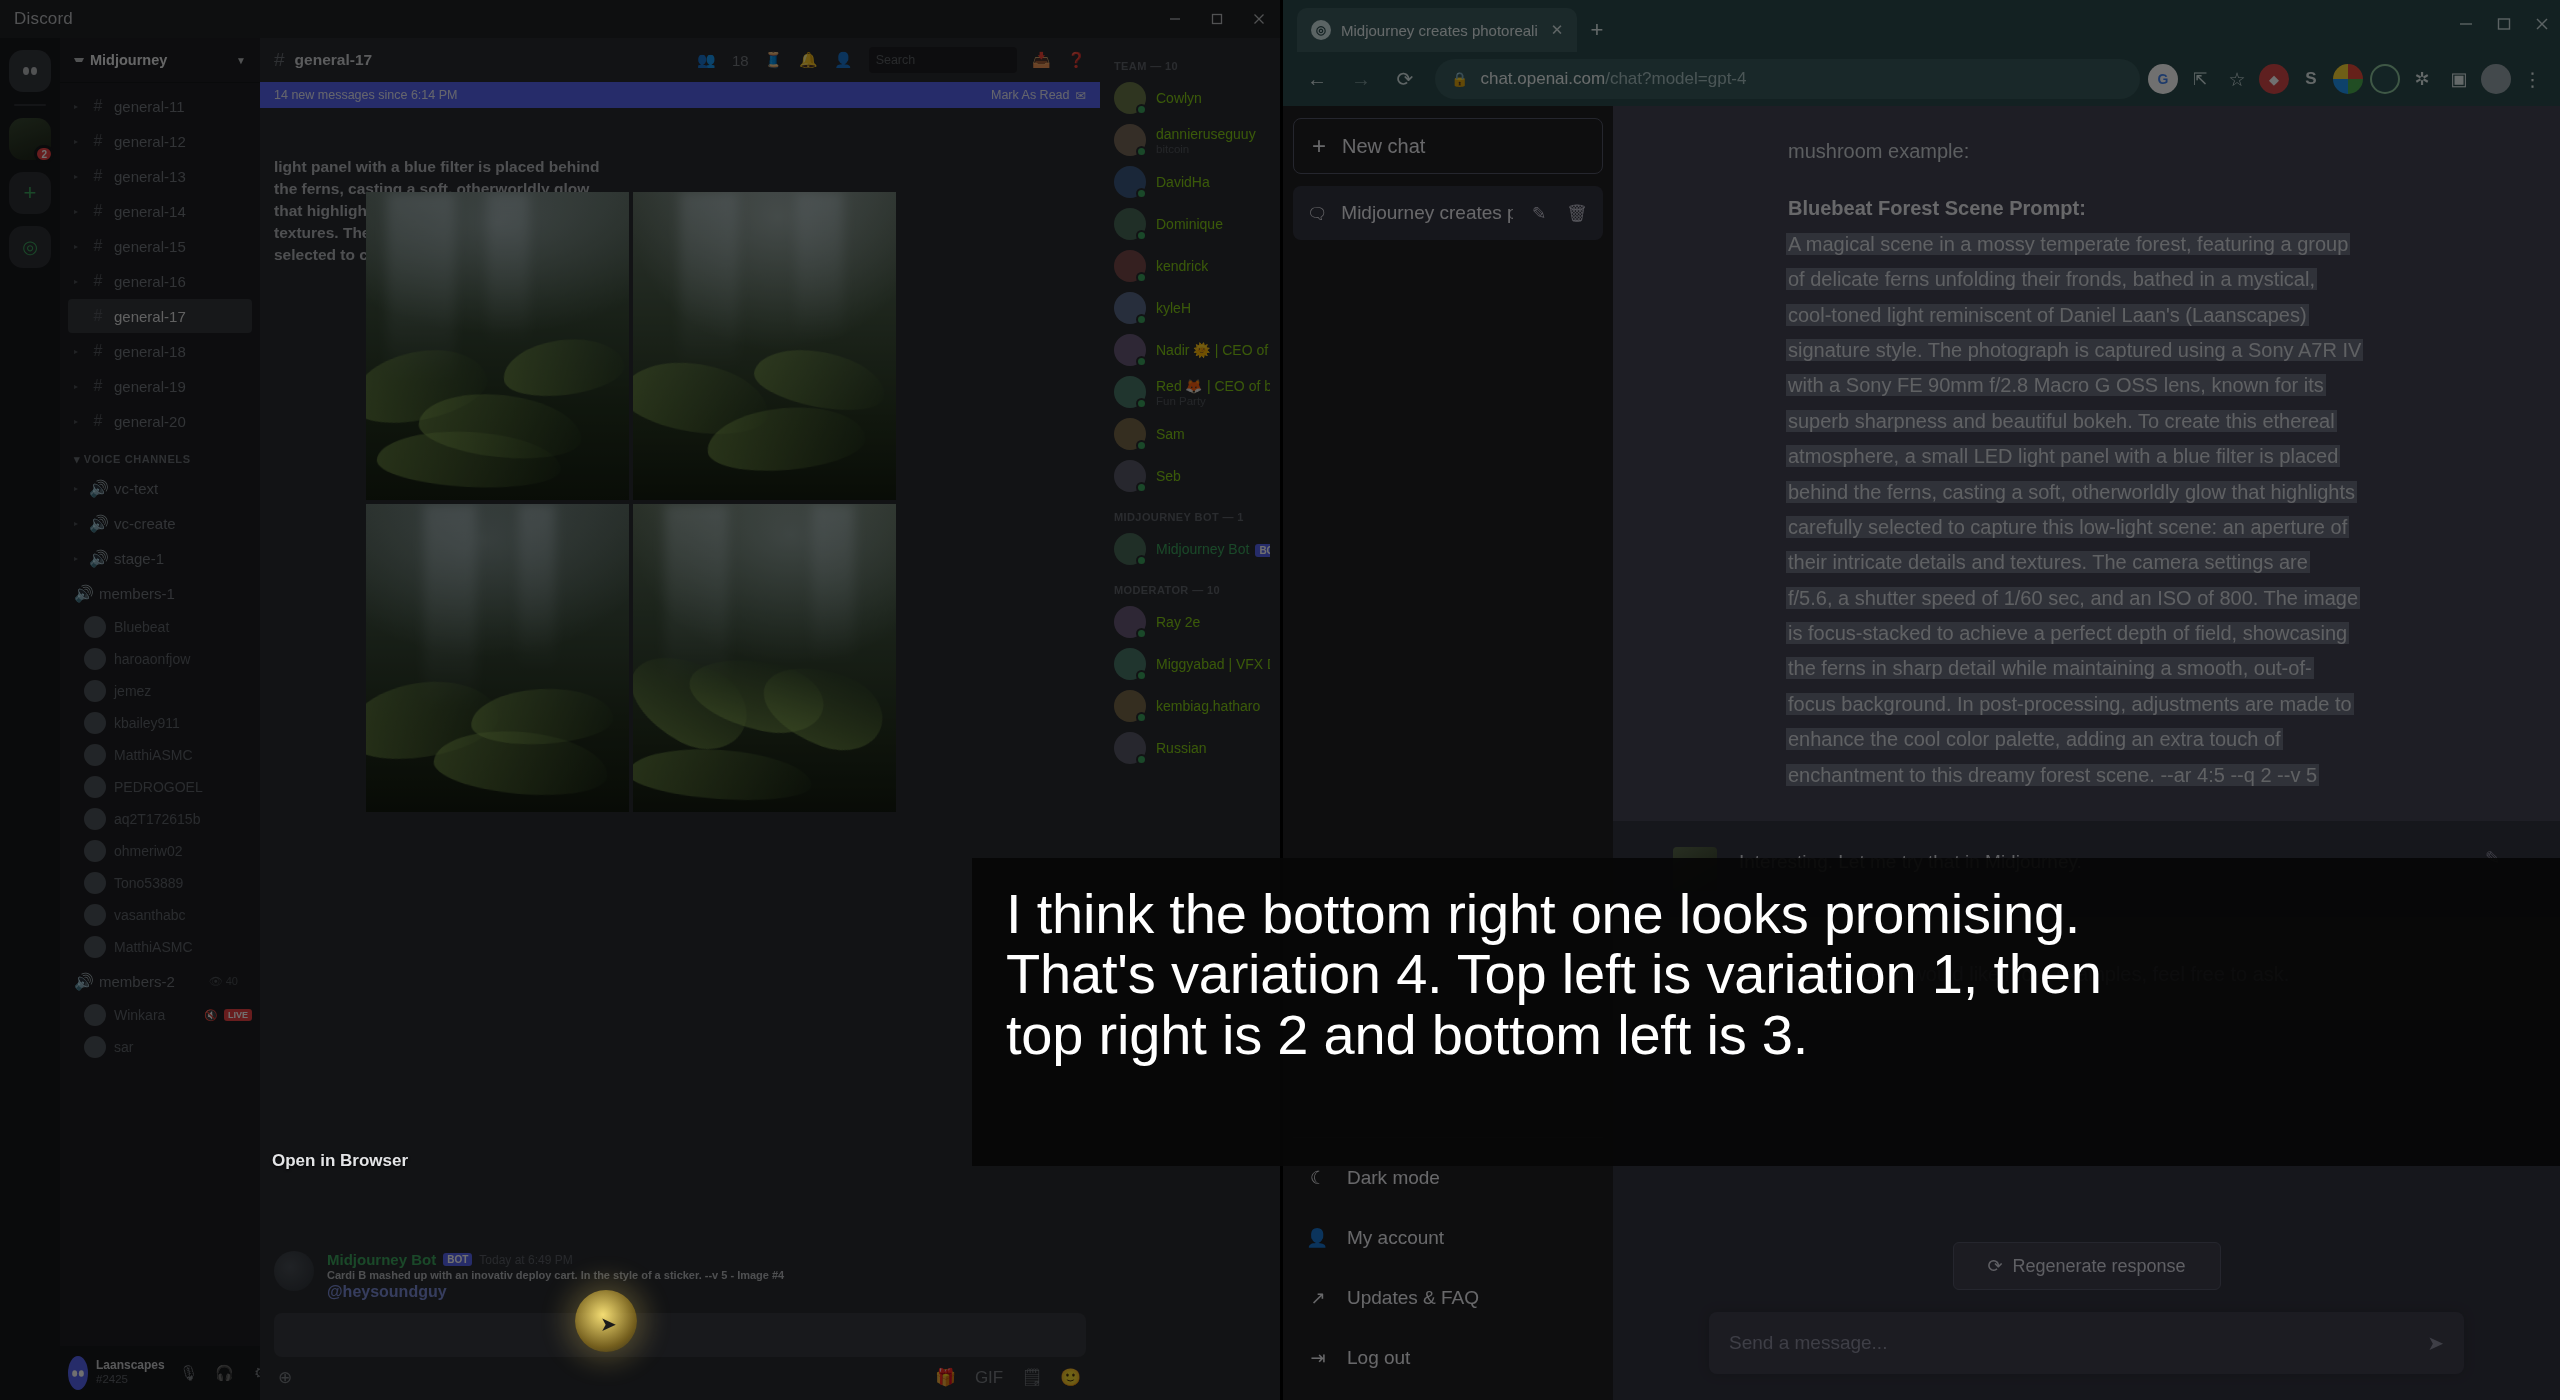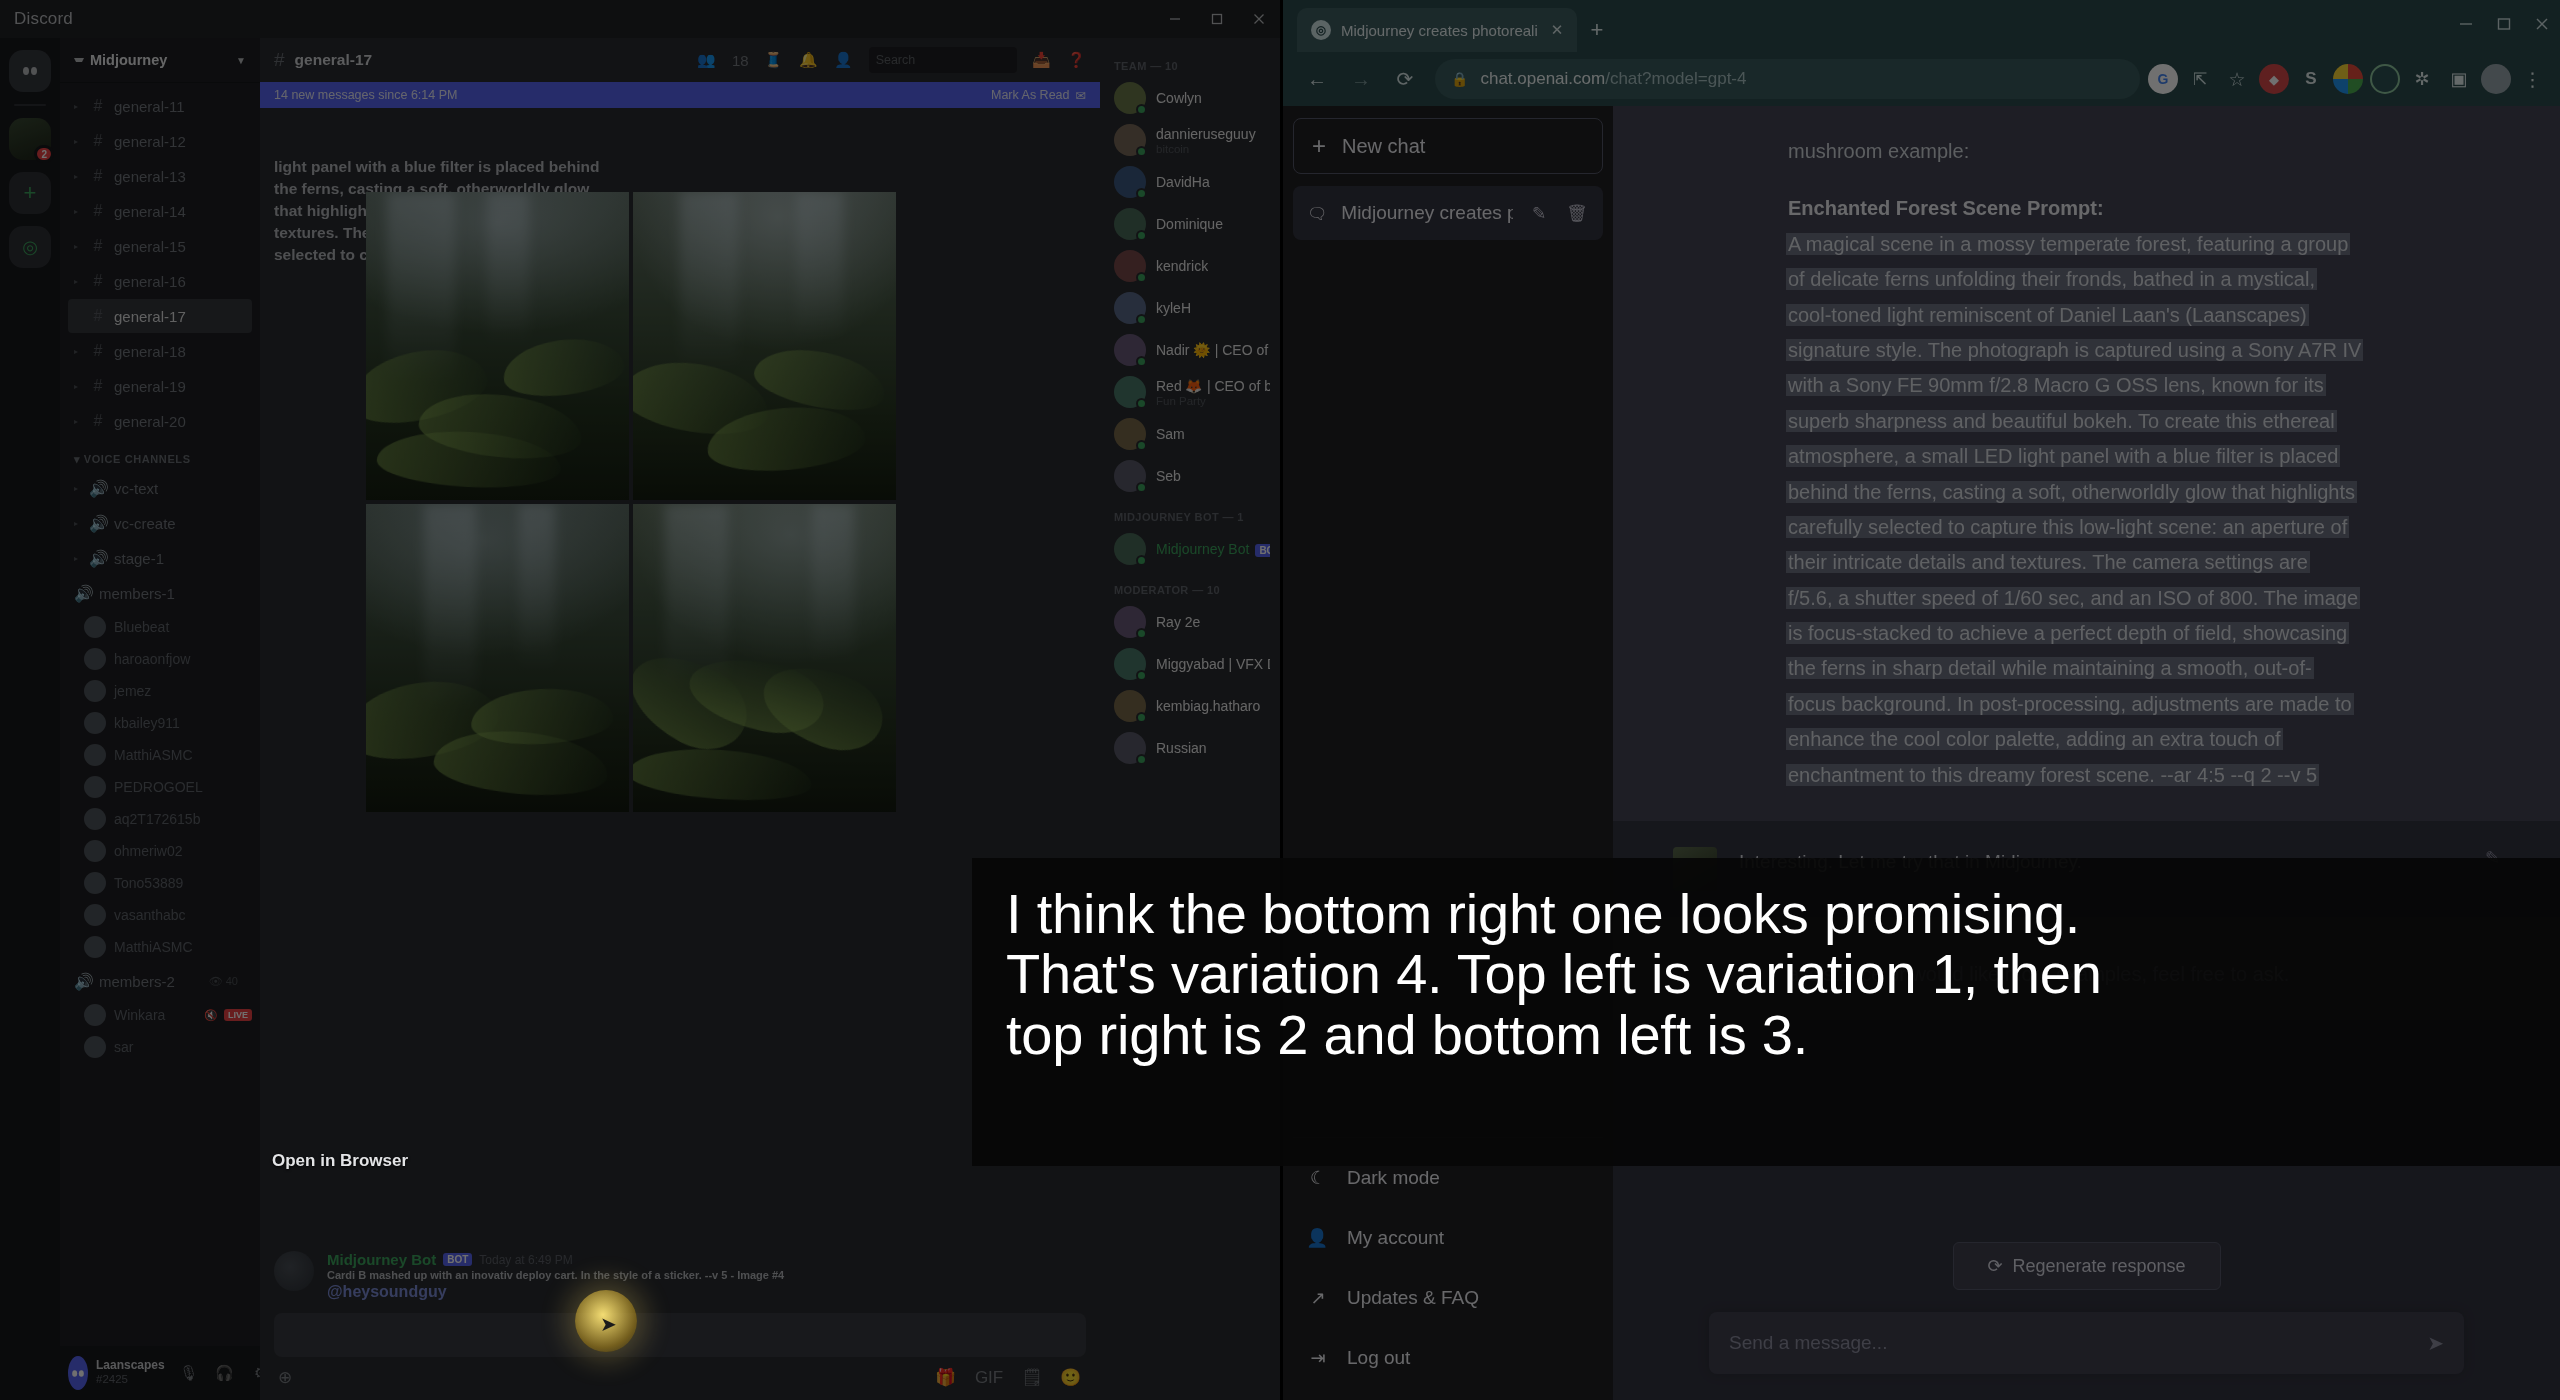--- a/index.html
+++ b/index.html
@@ -116,21 +116,21 @@
   .dc-compose { display:flex; align-items:center; gap:18px; padding:10px 4px 0 4px; color:#7b7f85; font-size:17px;}
   .dc-compose .spacer{flex:1;}
 
   .dc-members { width:180px; background:#2b2d31; padding-top:8px; overflow:hidden; }
   .mb-cat { font-size:11px; color:#60646b; font-weight:bold; letter-spacing:.4px; padding:14px 10px 5px 14px; text-transform:uppercase;}
   .mb-row { display:flex; align-items:center; gap:10px; padding:3px 10px 3px 14px; height:42px; }
   .mb-av { width:32px; height:32px; border-radius:50%; flex:0 0 auto; position:relative;}
   .mb-dot { position:absolute; right:-1px; bottom:-1px; width:11px; height:11px; border-radius:50%;
     background:#3ba55d; border:2.5px solid #2b2d31; }
   .mb-txt { overflow:hidden; }
-  .mb-name { font-size:14px; color:#e5e5e5; white-space:nowrap; }
+  .mb-name { font-size:14px; color:#84cc16; white-space:nowrap; }
   .mb-name.bot { color:#3ba55d; }
   .mb-sub { font-size:11.5px; color:#53575d; white-space:nowrap; }
 
   
   .open-in-browser {
     position:absolute; left:272px; top:1151px; font-size:17px; color:#e3e4e6; font-weight:600;
     text-shadow:0 1px 3px #000; z-index:40;
   }
   .spot-cursor {
     position:absolute; left:575px; top:1290px; width:62px; height:62px; border-radius:50%;
@@ -719,21 +719,21 @@
               <span class="cg-mi-icon">⇥</span>
               <span>Log out</span>
             </div>
           </div>
       </div>
 
       <div class="cg-main">
         <div class="cg-msg assistant">
           <div class="cg-line">mushroom example:</div>
           <div style="height:22px"></div>
-          <div class="cg-strong">Enchanted Forest Scene Prompt:</div>
+          <div class="cg-strong">Bluebeat Forest Scene Prompt:</div>
           <div id="promptbody">
               <div><span class="cg-line sel">A magical scene in a mossy temperate forest, featuring a group</span></div>
               <div><span class="cg-line sel">of delicate ferns unfolding their fronds, bathed in a mystical,</span></div>
               <div><span class="cg-line sel">cool-toned light reminiscent of Daniel Laan's (Laanscapes)</span></div>
               <div><span class="cg-line sel">signature style. The photograph is captured using a Sony A7R IV</span></div>
               <div><span class="cg-line sel">with a Sony FE 90mm f/2.8 Macro G OSS lens, known for its</span></div>
               <div><span class="cg-line sel">superb sharpness and beautiful bokeh. To create this ethereal</span></div>
               <div><span class="cg-line sel">atmosphere, a small LED light panel with a blue filter is placed</span></div>
               <div><span class="cg-line sel">behind the ferns, casting a soft, otherworldly glow that highlights</span></div>
               <div><span class="cg-line sel">carefully selected to capture this low-light scene: an aperture of</span></div>

